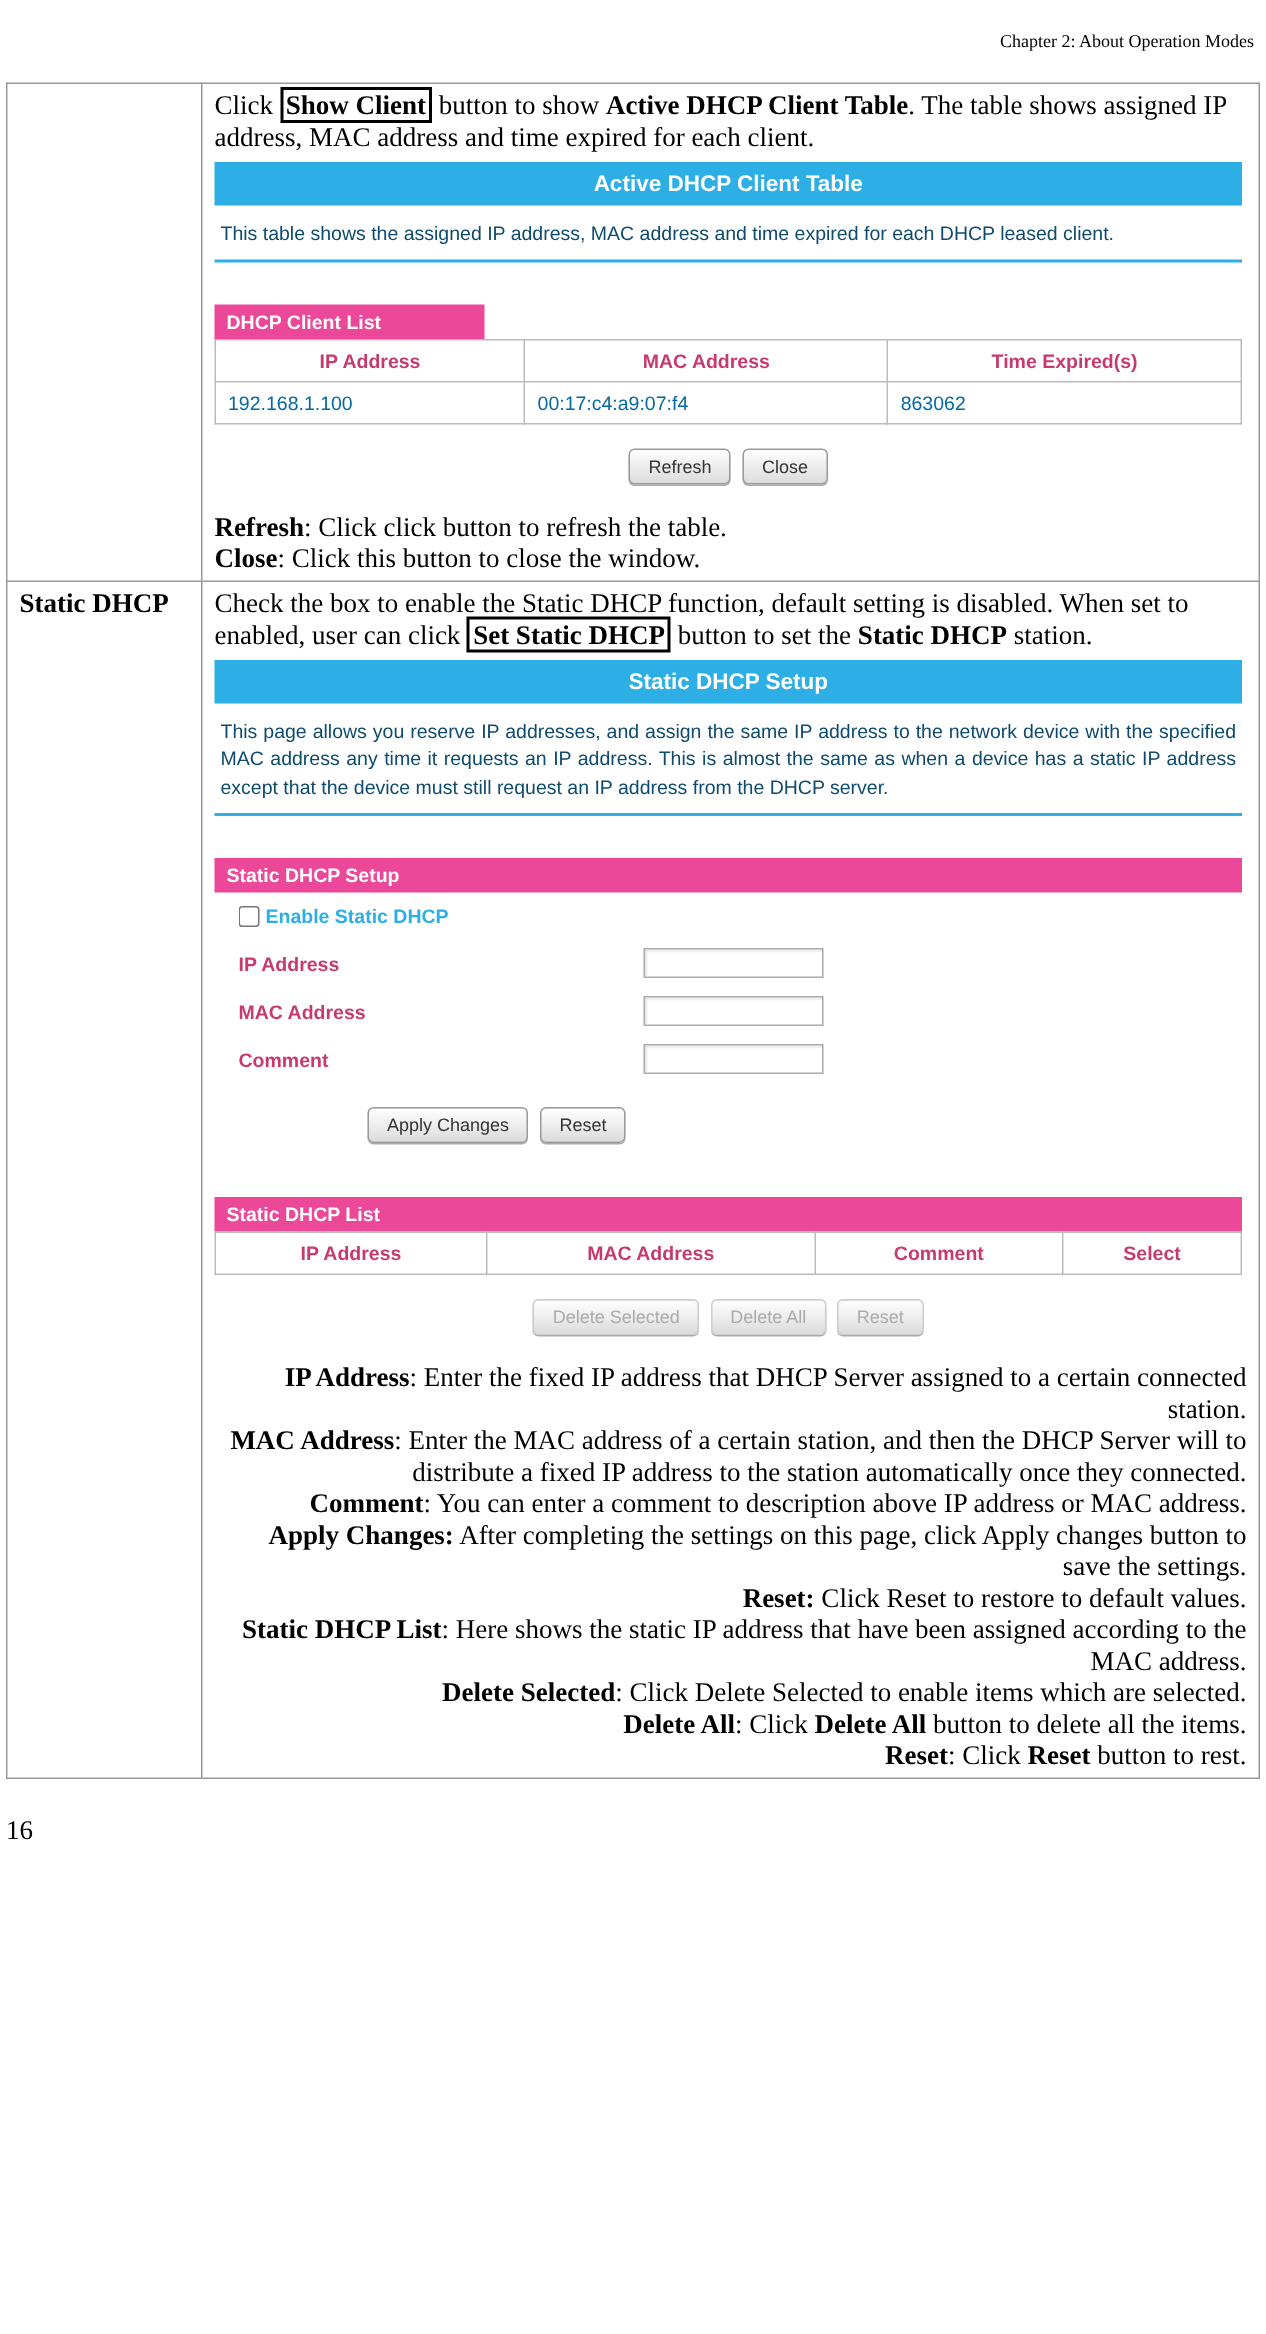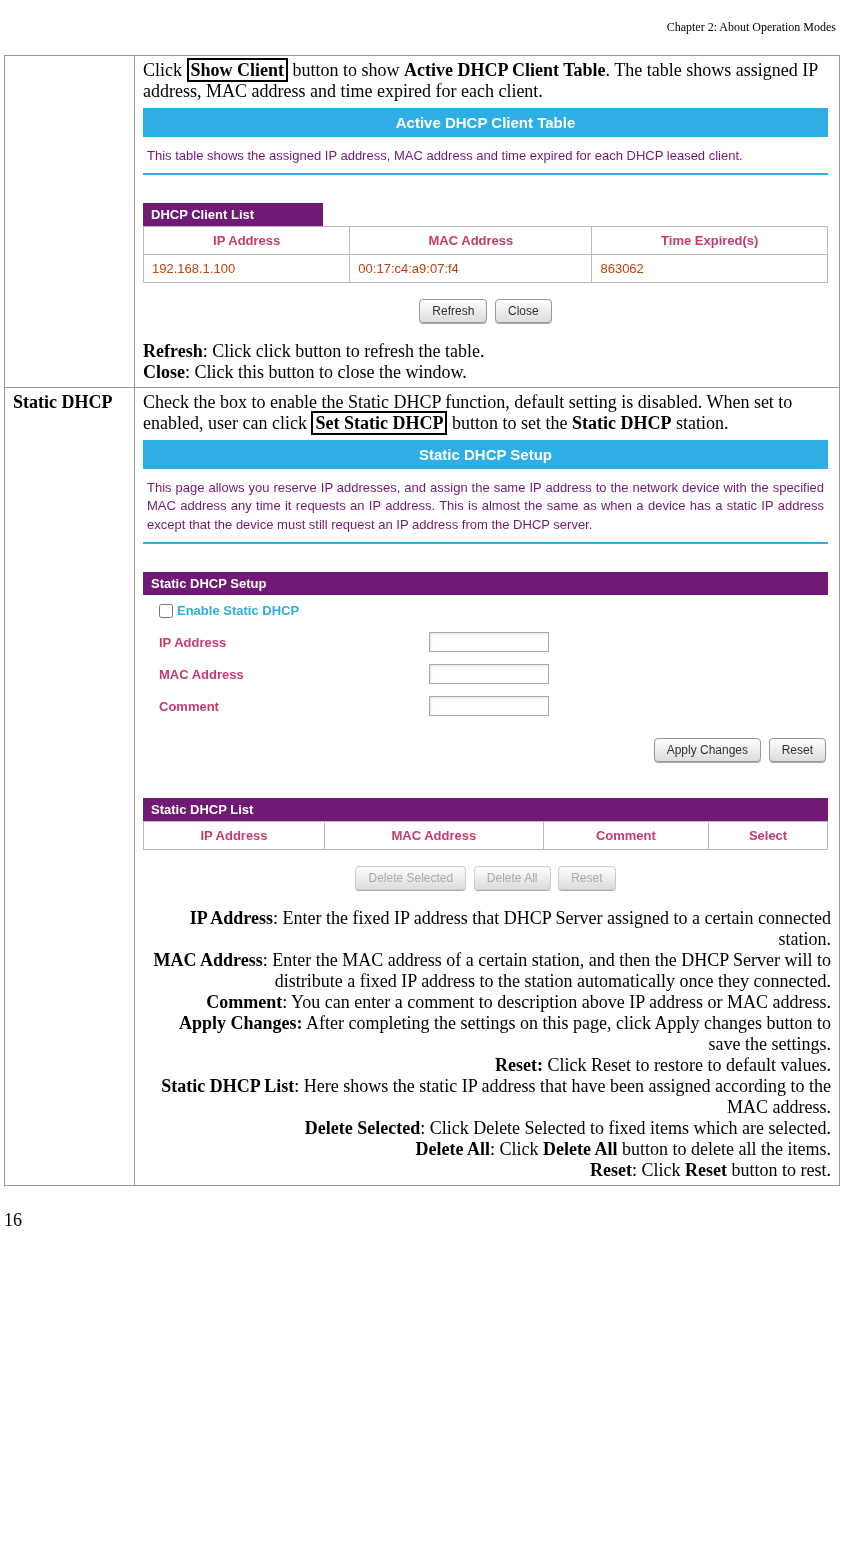--- a/index.html
+++ b/index.html
@@ -53,29 +53,29 @@
     }
     .panel-title-bar {
       background: #2daee4;
       color: #fff;
       text-align: center;
       font-weight: bold;
       font-size: 15px;
       padding: 6px 0;
     }
     .panel-desc {
-      color: #701a75;
+      color: #0c4a6e;
       padding: 10px 4px 8px 4px;
       border-bottom: 2px solid #2daee4;
       line-height: 1.4;
       text-align: justify;
     }
     .panel-gap { height: 28px; }
     .section-bar {
-      background: #701a75;
+      background: #ec4899;
       color: #fff;
       font-weight: bold;
       padding: 4px 8px;
       font-size: 13px;
     }
     .inner-table {
       width: 100%;
       border-collapse: collapse;
       font-size: 13px;
     }
@@ -84,21 +84,21 @@
       font-weight: bold;
       padding: 6px 8px;
       text-align: center;
       border: 1px solid #bbb;
       background: #fff;
     }
     .inner-table td {
       padding: 6px 8px;
       border: 1px solid #bbb;
       text-align: left;
-      color: #c2410c;
+      color: #0369a1;
     }
     .button-row {
       text-align: center;
       padding: 16px 0 8px 0;
     }
     .ui-button {
       display: inline-block;
       background: linear-gradient(#fefefe, #dcdcdc);
       border: 1px solid #999;
       border-radius: 4px;
@@ -210,21 +210,21 @@
             <div class="form-row-field" style="margin-left:150px"><input type="text" style=""></div>
           </div>
           <div class="form-row">
             <div class="form-row-label">MAC Address</div>
             <div class="form-row-field" style="margin-left:150px"><input type="text" style=""></div>
           </div>
           <div class="form-row">
             <div class="form-row-label">Comment</div>
             <div class="form-row-field" style="margin-left:150px"><input type="text" style=""></div>
           </div>
-          <div class="button-row" style="text-align:right; padding-left:100px">
+          <div class="button-row" style="text-align:left; padding-left:100px">
             <span class="ui-button">Apply Changes</span>
             <span class="ui-button">Reset</span>
           </div>
           <div class="panel-gap"></div>
           <div class="section-bar">Static DHCP List</div>
           <table class="inner-table">
             <tbody>
                 <tr>
               <th>IP Address</th>
               <th>MAC Address</th>
@@ -239,21 +239,21 @@
             <span class="ui-button disabled">Reset</span>
           </div>
         </div>
 
         <div class="def-line"><span class="bold">IP Address</span><span>: Enter the fixed IP address that DHCP Server assigned to a certain connected station.</span></div>
         <div class="def-line"><span class="bold">MAC Address</span><span>: Enter the MAC address of a certain station, and then the DHCP Server will to distribute a fixed IP address to the station automatically once they connected.</span></div>
         <div class="def-line"><span class="bold">Comment</span><span>: You can enter a comment to description above IP address or MAC address.</span></div>
         <div class="def-line"><span class="bold">Apply Changes:</span><span> After completing the settings on this page, click Apply changes button to save the settings.</span></div>
         <div class="def-line"><span class="bold">Reset:</span><span> Click Reset to restore to default values.</span></div>
         <div class="def-line"><span class="bold">Static DHCP List</span><span>: Here shows the static IP address that have been assigned according to the MAC address.</span></div>
-        <div class="def-line"><span class="bold">Delete Selected</span><span>: Click Delete Selected to fixed items which are selected.</span></div>
+        <div class="def-line"><span class="bold">Delete Selected</span><span>: Click Delete Selected to enable items which are selected.</span></div>
         <div class="def-line"><span class="bold">Delete All</span><span>: Click </span><span class="bold">Delete All</span><span> button to delete all the items.</span></div>
         <div class="def-line"><span class="bold">Reset</span><span>: Click </span><span class="bold">Reset</span><span> button to rest.</span></div>
       </td>
     </tr>
   </tbody>
 </table>
 
 <div class="page-number">16</div>
 
 </body></html>

